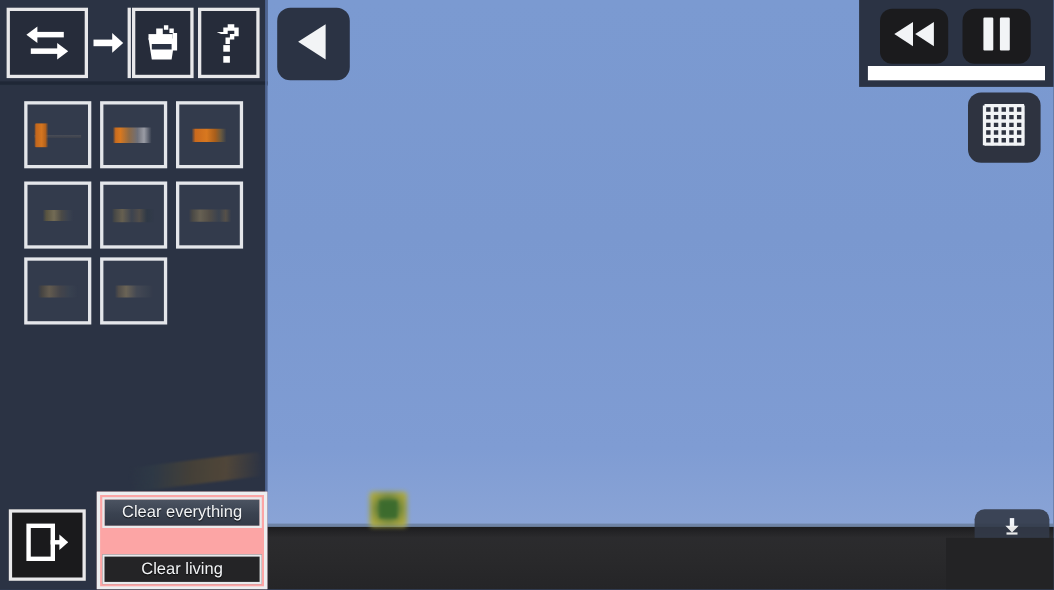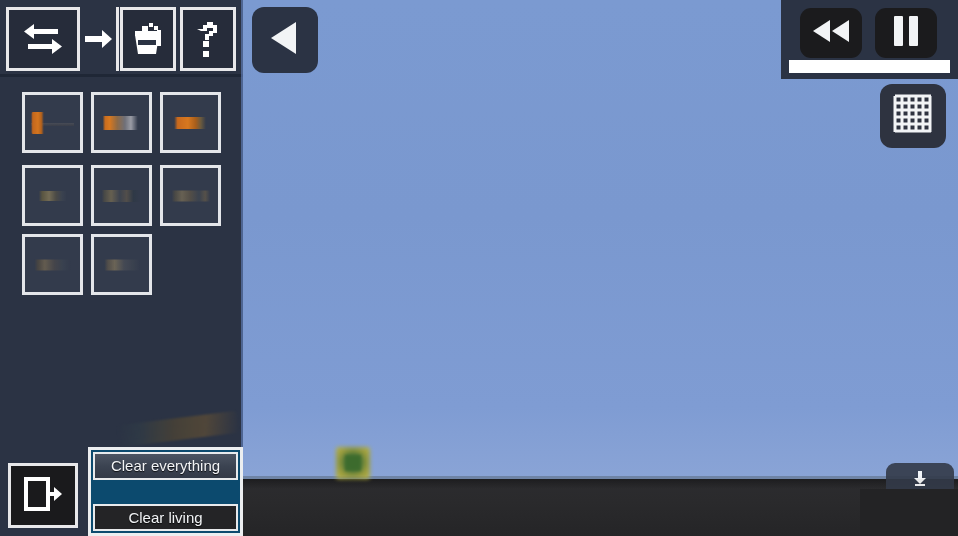--- a/index.html
+++ b/index.html
@@ -227,21 +227,21 @@
     align-items: center;
     justify-content: center;
     cursor: pointer;
   }
   #clear-panel {
     position: absolute;
     left: 88px; top: 447px;
     width: 155px; height: 89px;
     box-sizing: border-box;
     border: 3px solid #eceef0;
-    background: #0c4a6e;
+    background: #fca5a5;
     padding: 2px;
     display: flex;
     flex-direction: column;
     gap: 4px;
   }
   .clear-btn {
     flex: 1;
     box-sizing: border-box;
     border: 2px solid #e8eaec;
     display: flex;

